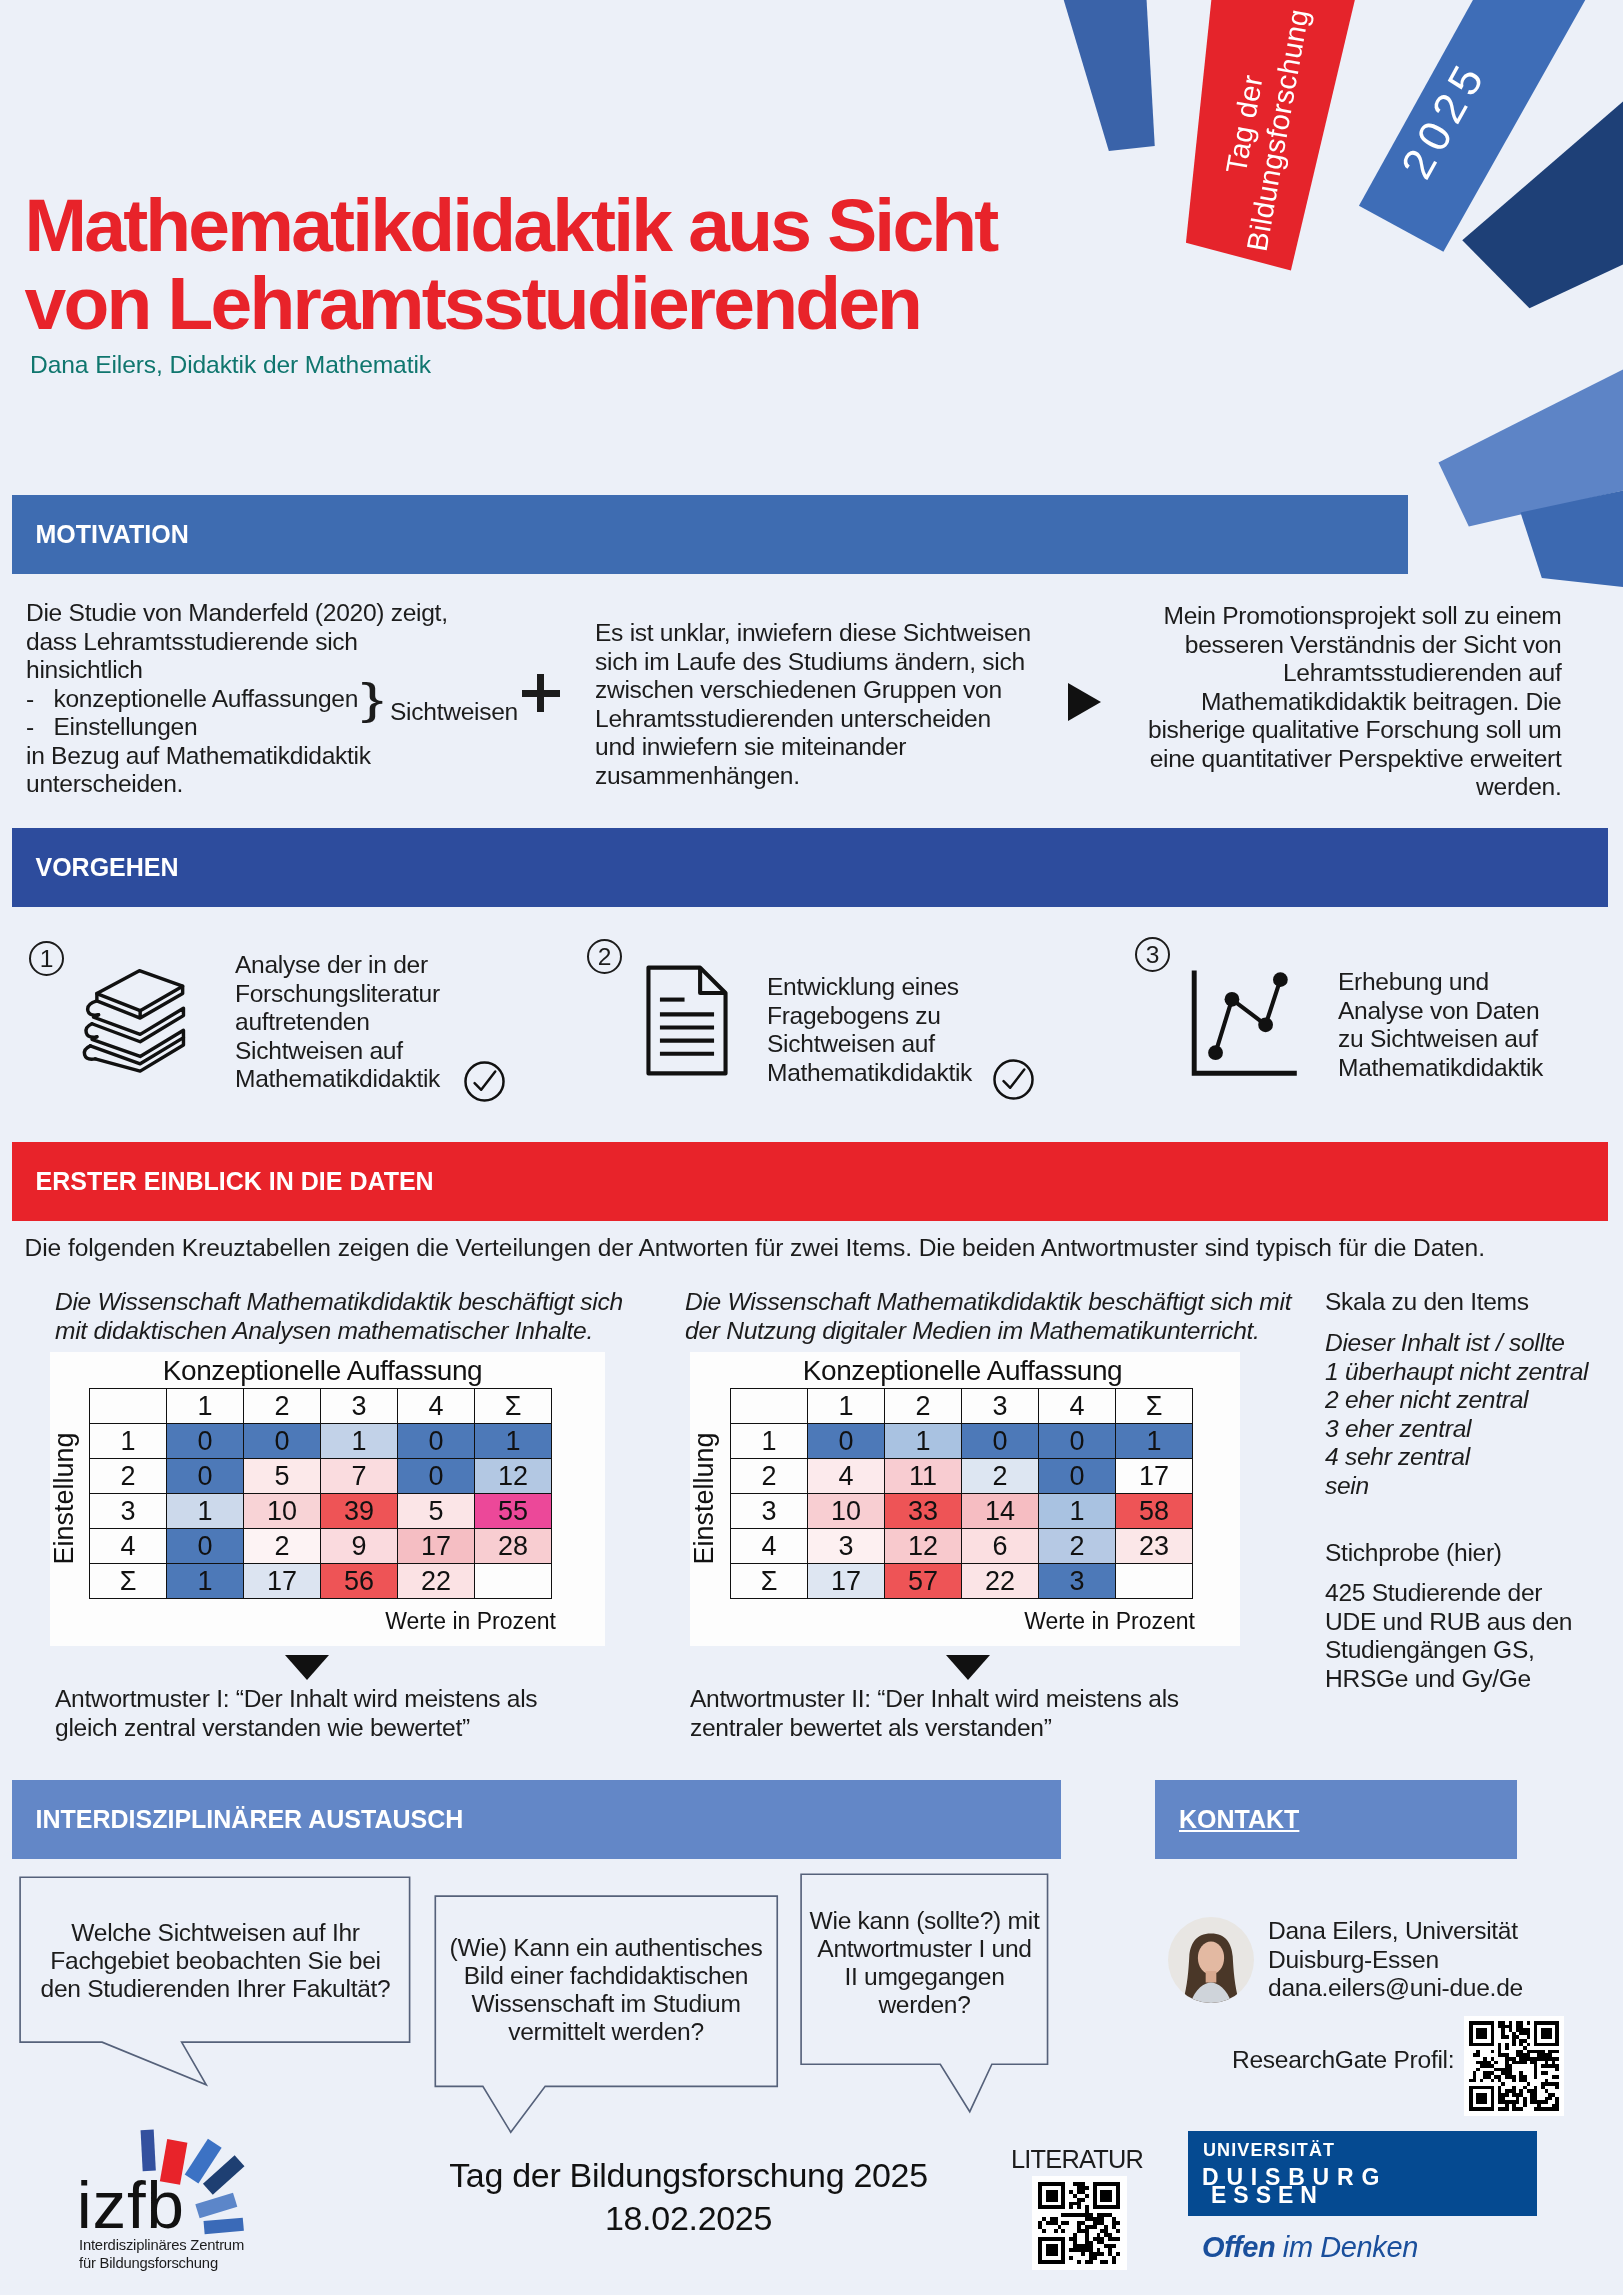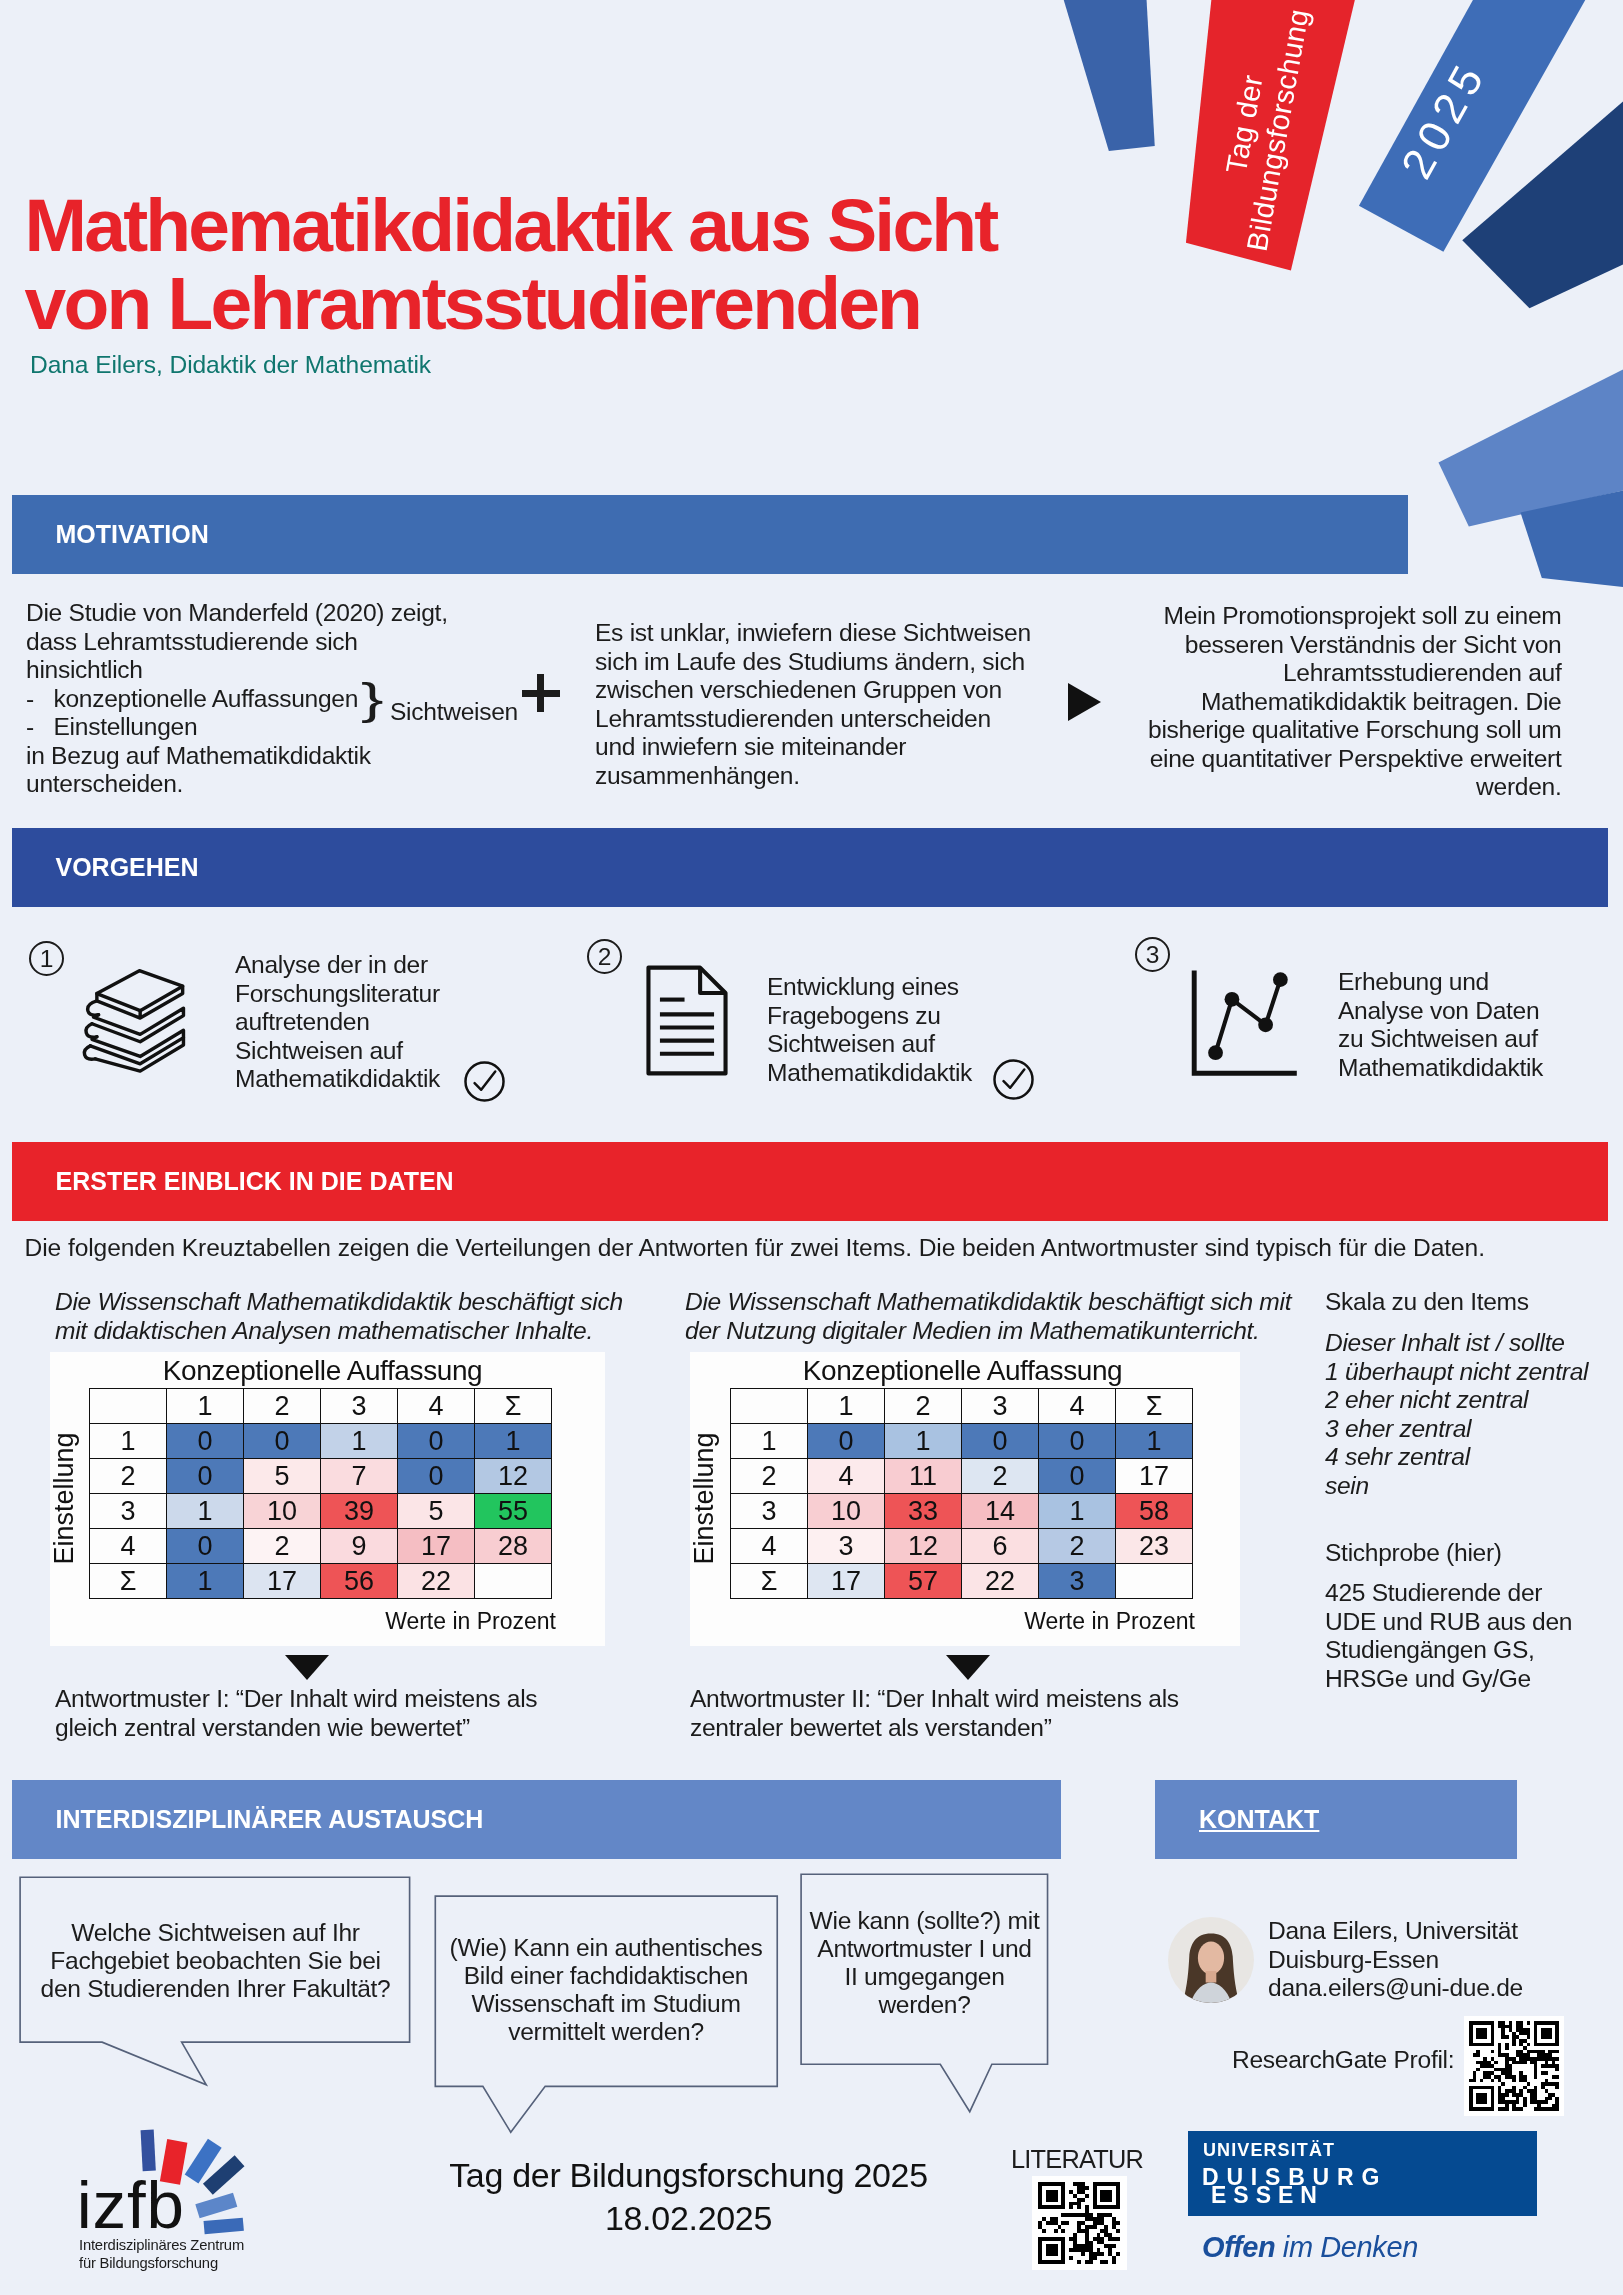--- a/index.html
+++ b/index.html
@@ -2,21 +2,21 @@
 <html lang="de" style="font-size:13px"><head>
 <meta charset="utf-8">
 <title>Poster</title>
 <style>
   html,body{margin:0;padding:0;}
   .page{position:relative;width:1624px;height:2295px;background:#ecf0f8;overflow:hidden;
         font-family:"Liberation Sans", sans-serif;color:#1c1c1c;}
   .abs{position:absolute;}
   .txt{font-size:24.6px;letter-spacing:-0.3px;line-height:28.5px;color:#1c1c1c;white-space:nowrap;}
   .bar{position:absolute;left:11.5px;height:79px;color:#fff;font-weight:bold;font-size:25px;
-       letter-spacing:0;line-height:79px;padding-left:44px;box-sizing:border-box;}
+       letter-spacing:0;line-height:79px;padding-left:24px;box-sizing:border-box;}
   .blue1{background:#3e6cb1;}
   .blue2{background:#2d4c9d;}
   .red1{background:#e8232a;}
   .blue3{background:#6387c7;}
   .title{position:absolute;left:24.6px;top:186px;color:#e8232a;font-weight:bold;
          font-size:75px;line-height:78px;letter-spacing:-2.8px;white-space:nowrap;}
   .subtitle{position:absolute;left:30px;top:351px;font-size:24.6px;letter-spacing:-0.1px;color:#0f766e;}
   .stripetext{position:absolute;color:#fff;text-align:center;white-space:nowrap;}
   .num-circle{position:absolute;width:31px;height:31px;border:2.5px solid #1c1c1c;border-radius:50%;
       font-size:24.6px;line-height:31px;text-align:center;color:#1c1c1c;background:transparent;}
@@ -149,21 +149,21 @@
           <td style="background:#fadcdf">7</td>
           <td style="background:#4d79b8">0</td>
           <td style="background:#b3c8e3">12</td>
         </tr>
 <tr>
           <td class="lab">3</td>
           <td style="background:#ccd9eb">1</td>
           <td style="background:#f8d3d6">10</td>
           <td style="background:#ee5456">39</td>
           <td style="background:#fbe5e7">5</td>
-          <td style="background:#22c55e">55</td>
+          <td style="background:#ec4899">55</td>
         </tr>
 <tr>
           <td class="lab">4</td>
           <td style="background:#4d79b8">0</td>
           <td style="background:#fdf3f4">2</td>
           <td style="background:#fadade">9</td>
           <td style="background:#f5bec3">17</td>
           <td style="background:#f8cdd1">28</td>
         </tr>
 <tr>

